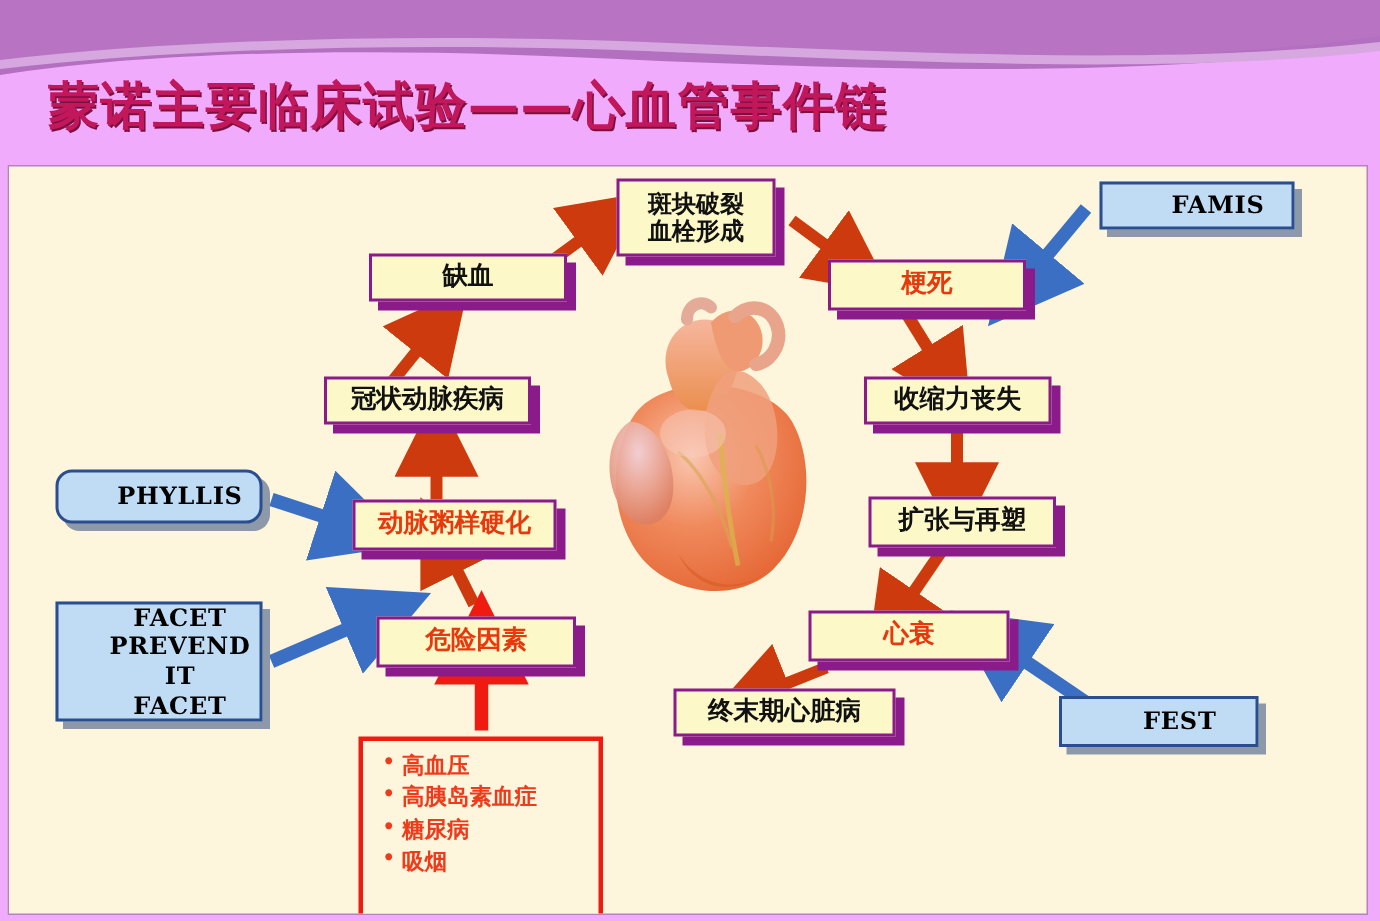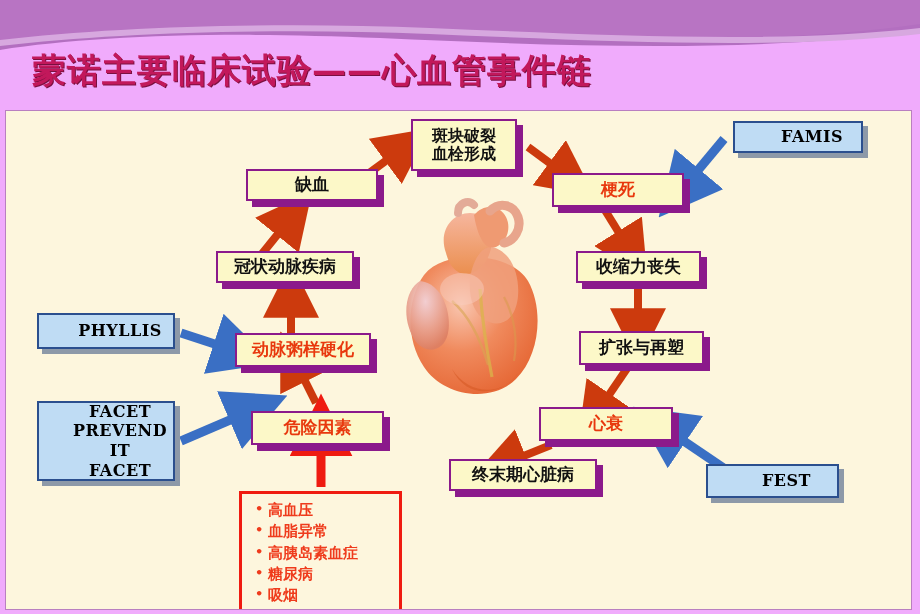--- a/index.html
+++ b/index.html
@@ -288,40 +288,39 @@
     </div>
 
     <div class="ybox" style="left:443px; top:348px; width:148px; height:32px;">
       <span>终末期心脏病</span>
     </div>
 
     <div class="bbox" style="left:727px; top:10px; width:130px; height:32px;">
       <span>FAMIS</span>
     </div>
 
-    <div class="bbox" style="left:31px; top:202px; width:138px; height:36px;">
+    <div class="bbox" style="left:31px; top:202px; width:138px; height:36px;border-radius:11px;">
       <span>PHYLLIS</span>
     </div>
 
     <div class="bbox" style="left:31px; top:290px; width:138px; height:80px;text-align:center;">
       <span style="display:block;">
         <span>FACET</span><br>
         <span>PREVEND IT</span><br>
         <span>FACET</span>
       </span>
     </div>
 
     <div class="bbox" style="left:700px; top:353px; width:133px; height:34px;">
       <span>FEST</span>
     </div>
 
     <div id="riskbox">
       <ul>
         <li>高血压</li>
-        <li>血脂异常</li>
         <li>高胰岛素血症</li>
         <li>糖尿病</li>
         <li>吸烟</li>
       </ul>
     </div>
 
   </div>
 </div>
 
 </body></html>

